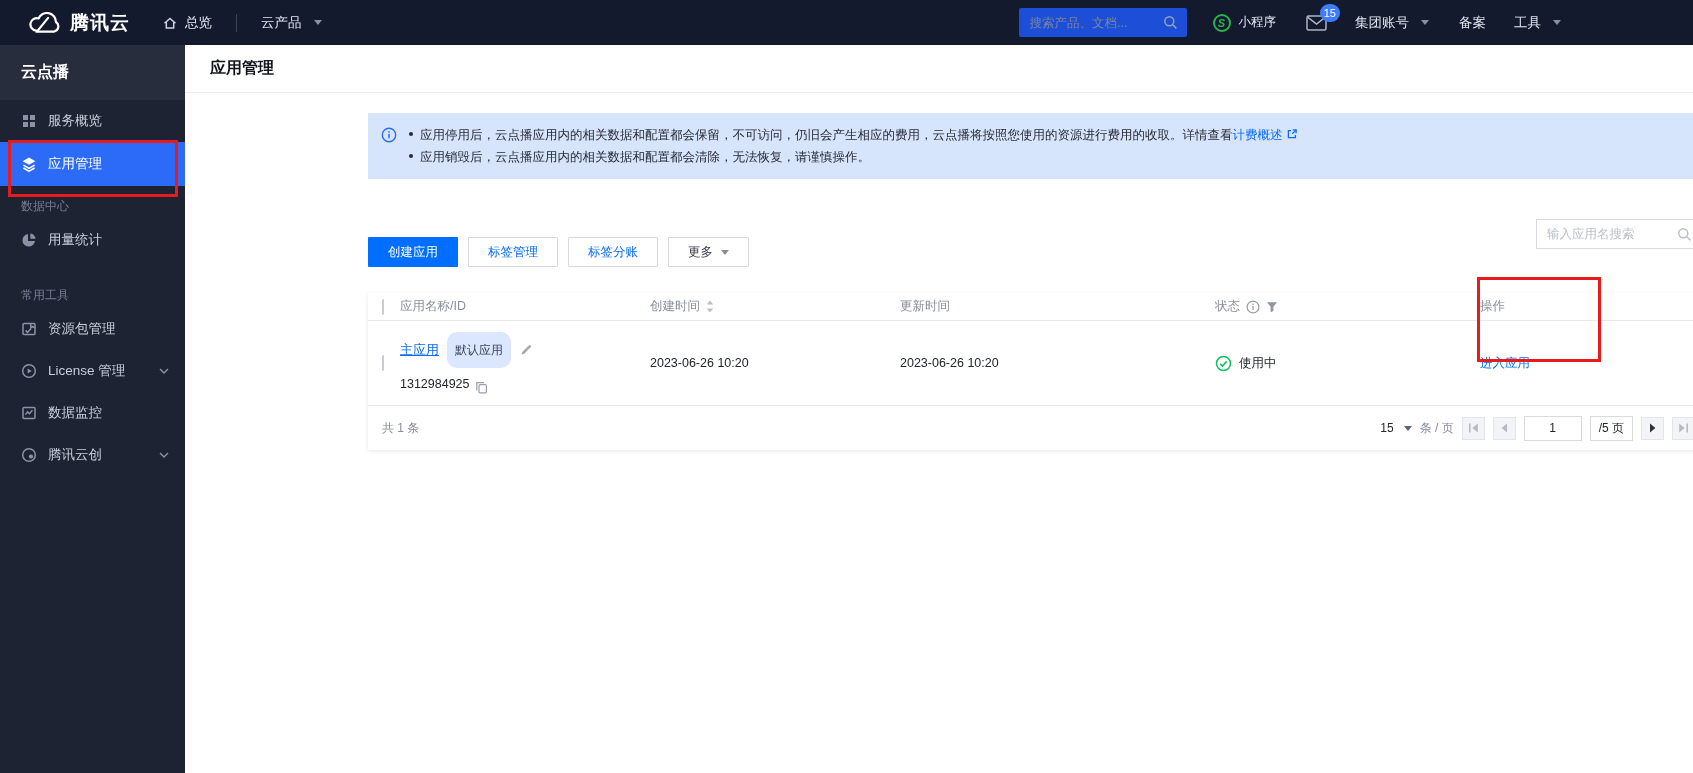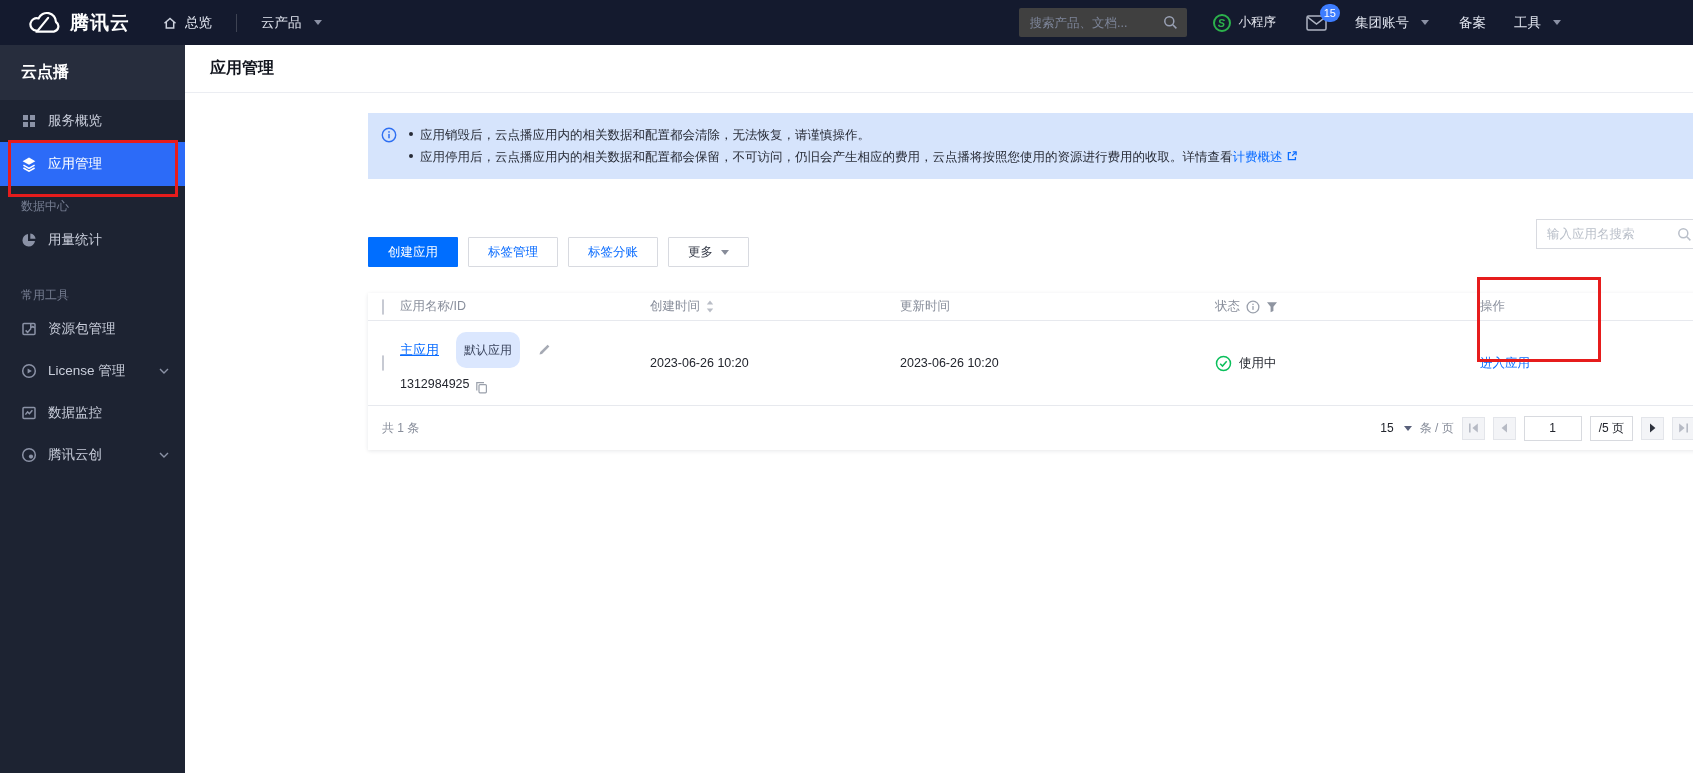--- a/index.html
+++ b/index.html
@@ -15,21 +15,21 @@
     background:#141a2e; display:flex; align-items:center; color:#e8eaf2;
   }
   .logo-group { display:flex; align-items:center; gap:10px; padding-left:27px; cursor:pointer; }
   .brand { font-size:19px; font-weight:bold; letter-spacing:1px; color:#fff; }
   .nav-item { display:flex; align-items:center; gap:7px; font-size:13.5px; color:#e2e6f0; cursor:pointer; }
   .nav-overview { margin-left:32px; }
   .nav-divider { width:1px; height:18px; background:rgba(255,255,255,.18); margin:0 24px; }
   .caret { width:0; height:0; border-left:4px solid transparent; border-right:4px solid transparent;
            border-top:5px solid #8a90a4; display:inline-block; margin-left:5px; }
   .nav-spacer { flex:1; }
-  .nav-search { width:168px; height:29px; background:#404040; border-radius:2px;
+  .nav-search { width:168px; height:29px; background:#1d4ed8; border-radius:2px;
                 display:flex; align-items:center; padding:0 9px; }
   .nav-search input { flex:1; background:transparent; border:0; outline:none;
                       color:#aeb4c6; font-size:12.5px; width:110px; font-family:inherit; }
   .nav-search input::placeholder { color:#7d8599; }
   .mp-group { display:flex; align-items:center; gap:8px; margin-left:26px; cursor:pointer; }
   .mp-icon { width:18px; height:18px; border:2px solid #2cb24c; border-radius:50%;
              color:#2cb24c; font-weight:bold; font-size:11px; font-style:italic;
              display:flex; align-items:center; justify-content:center; }
   .mail-wrap { position:relative; margin-left:30px; cursor:pointer; margin-right:8px; }
   .badge { position:absolute; top:-11px; right:-13px; min-width:18px; height:18px; padding:0 4px;
@@ -80,21 +80,21 @@
   .tb-search input::placeholder { color:#b9bfc9; }
   
   .card { margin-top:26px; background:#fff; box-shadow:0 1px 4px rgba(20,25,45,.10); }
   .tgrid { display:grid; grid-template-columns:32px 250px 250px 315px 265px 1fr; align-items:center; }
   .thead { height:28px; border-bottom:1px solid #e7e9ee; color:#888e9b; font-size:12.5px; }
   .th { display:flex; align-items:center; gap:6px; }
   .trow { border-bottom:1px solid #e7e9ee; padding:11px 0; }
   .checkbox { width:15px; height:15px; border:1px solid #c7cad3; border-radius:2px; background:#fff;
               margin-left:14px; cursor:pointer; }
   .name-cell { line-height:20px; }
-  .name-line1 { display:flex; align-items:center; gap:17px; }
+  .name-line1 { display:flex; align-items:center; gap:8px; }
   .app-link { color:#0a6cff; text-decoration:underline; font-size:13px; cursor:pointer; }
   .pill { background:#dbe7fe; color:#39435c; font-size:12px; height:36px; padding:0 8px;
           border-radius:10px; display:inline-flex; align-items:center; }
   .id-line { margin-top:6px; display:flex; align-items:flex-end; gap:5px; color:#23262e; }
   .status-cell { display:flex; align-items:center; gap:7px; color:#23262e; }
   .action-link { color:#0a6cff; cursor:pointer; text-decoration:none; }
   
   .pager-row { height:44px; display:flex; align-items:center; color:#888e9b; font-size:12px;
                padding-left:14px; }
   .pager-right { margin-left:auto; display:flex; align-items:center; gap:8px; padding-right:6px; }
@@ -279,31 +279,31 @@
     <div class="banner">
       <span class="banner-icon">
         <svg width="16" height="16" viewBox="0 0 16 16">
           <circle cx="8" cy="8" r="6.7" fill="none" stroke="#2e6ff2" stroke-width="1.4"></circle>
           <rect x="7.25" y="6.9" width="1.5" height="4.4" fill="#2e6ff2"></rect>
           <rect x="7.25" y="4.2" width="1.5" height="1.5" fill="#2e6ff2"></rect>
         </svg>
       </span>
       <div class="banner-text">
         <div>
-          <span class="bullet"></span><span>应用销毁后，云点播应用内的相关数据和配置都会清除，无法恢复，请谨慎操作。</span>
-        </div>
-        <div>
           <span class="bullet"></span><span>应用停用后，云点播应用内的相关数据和配置都会保留，不可访问，仍旧会产生相应的费用，云点播将按照您使用的资源进行费用的收取。详情查看</span><a class="u">计费概述</a>
           <span style="display:inline-block;vertical-align:-1px;">
             <svg width="12" height="12" viewBox="0 0 12 12" fill="none" stroke="#0a6cff" stroke-width="1.3">
               <path d="M5 2.6 H2.4 V9.6 H9.4 V7"></path>
                 <path d="M6.8 1.9 H10.1 V5.2"></path>
                 <path d="M9.9 2.1 L6.2 5.8"></path>
             </svg>
           </span>
+        </div>
+        <div>
+          <span class="bullet"></span><span>应用销毁后，云点播应用内的相关数据和配置都会清除，无法恢复，请谨慎操作。</span>
         </div>
       </div>
     </div>
 
     <div class="toolbar">
       <button class="btn btn-primary">创建应用</button>
       <button class="btn btn-outline">标签管理</button>
       <button class="btn btn-outline">标签分账</button>
       <button class="btn btn-more">
         <span>更多</span>

